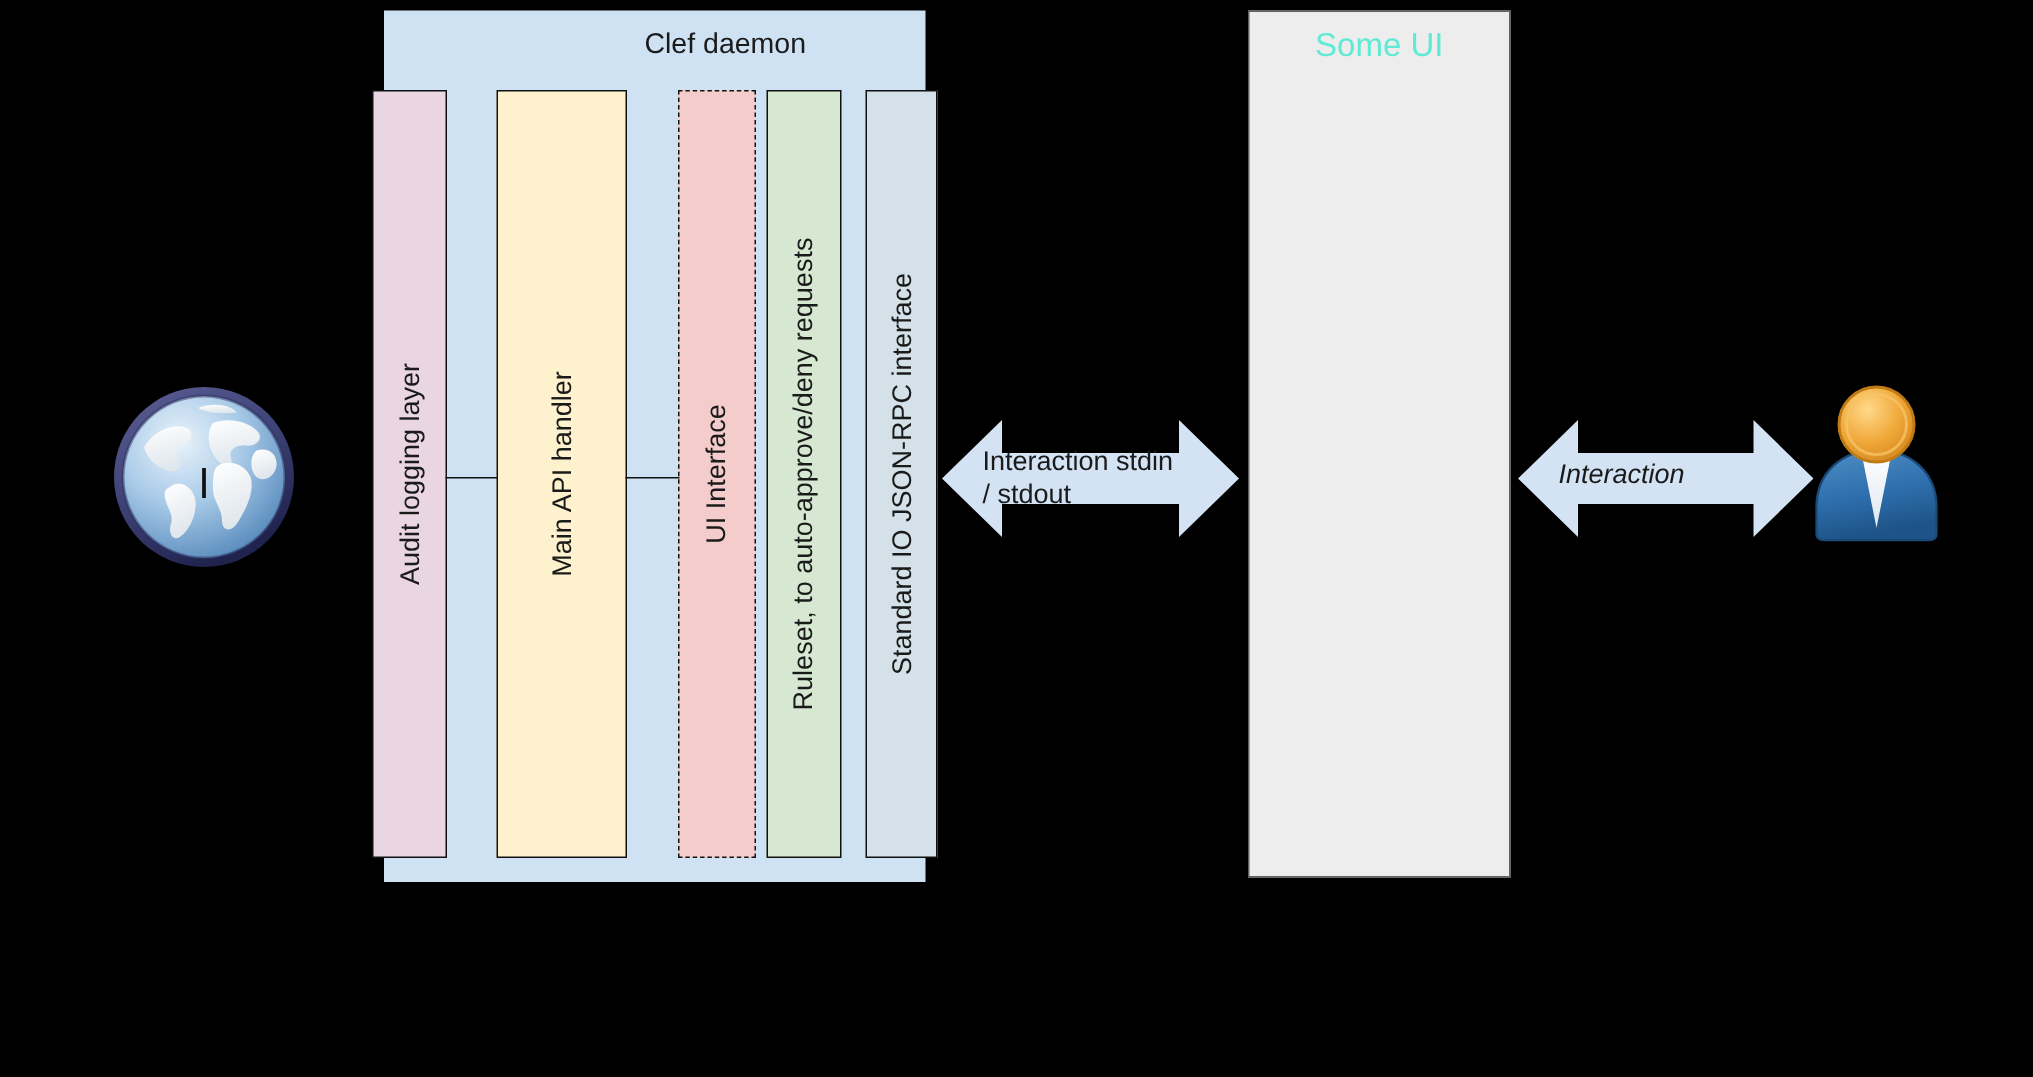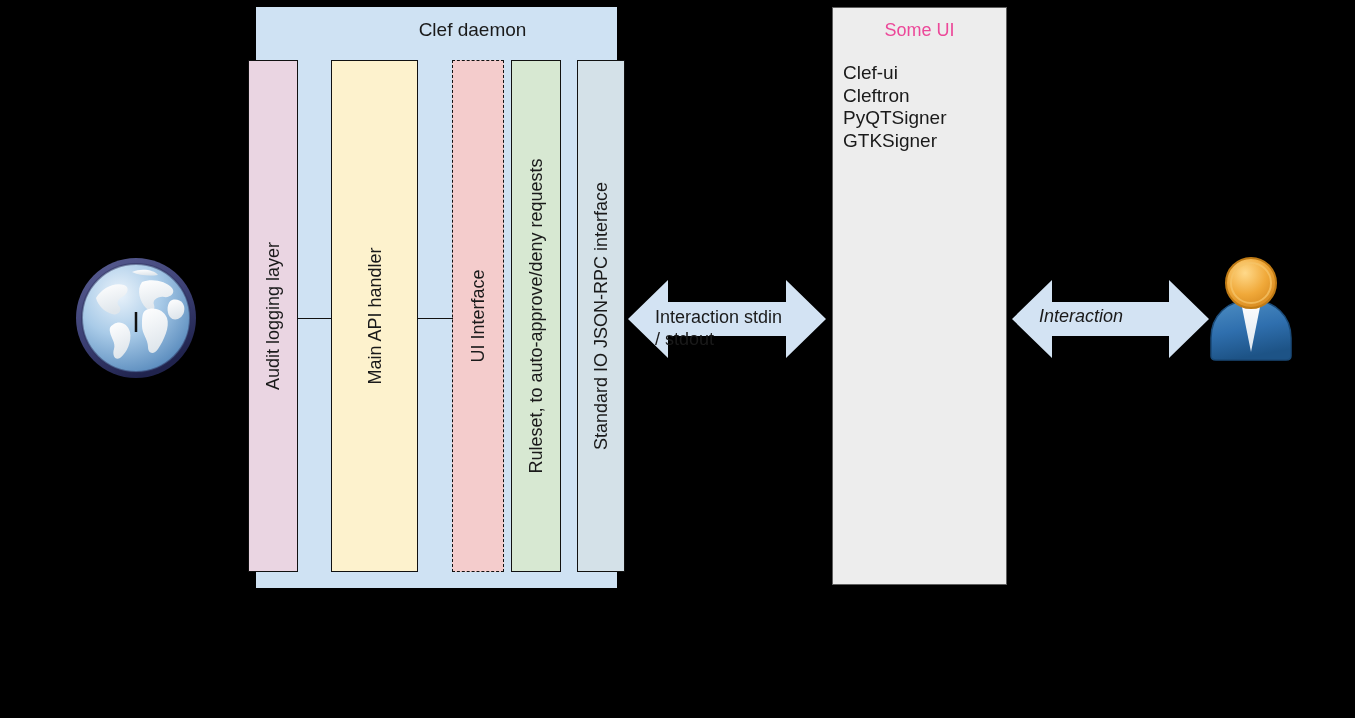--- a/index.html
+++ b/index.html
@@ -36,20 +36,21 @@
   }
   .daemon-title {
     position: absolute;
     left: 256px;
     top: 18px;
     width: 433px;
     text-align: center;
     font-size: 19px;
     line-height: 23px;
     color: #1a1a1a;
+    padding-left: 11px;
   }
 
   
   .col {
     position: absolute;
     top: 60px;
     height: 512px;
     box-sizing: border-box;
     border: 1px solid #111111;
     display: flex;
@@ -91,23 +92,23 @@
     background: #ededed;
     border: 1px solid #5f5f5f;
     box-sizing: border-box;
   }
   .ui-title {
     position: absolute;
     left: 832px;
     top: 19px;
     width: 175px;
     text-align: center;
-    font-size: 18px;
+    font-size: 22px;
     line-height: 22px;
-    color: #ec4899;
+    color: #5eead4;
   }
   .ui-list {
     position: absolute;
     left: 843px;
     top: 62px;
     width: 160px;
     font-size: 19px;
     line-height: 22.5px;
     color: #1a1a1a;
   }
@@ -121,21 +122,21 @@
   .arrow svg { display: block; }
   .arrow-label {
     position: absolute;
     font-size: 18px;
     line-height: 22px;
     color: #1a1a1a;
     white-space: pre-line;
   }
 
   .arrow-1 { left: 628px; top: 276px; width: 198px; height: 86px; background: none; }
-  .arrow-1-label { left: 655px; top: 296px; width: 160px; margin-top: 10px; }
+  .arrow-1-label { left: 655px; top: 296px; width: 160px; }
 
   .arrow-2 { left: 1012px; top: 276px; width: 197px; height: 86px; background: none; }
   .arrow-2-label { left: 1039px; top: 305px; width: 160px; font-style: italic; }
 
   
   .globe {
     position: absolute;
     left: 72px;
     top: 254px;
     width: 128px;
@@ -192,26 +193,20 @@
 
   <div class="arrow arrow-2">
     <svg width="197" height="86" viewBox="0 0 197 86">
       <polygon points="0,43 40,4 40,26 157,26 157,4 197,43 157,82 157,60 40,60 40,82" fill="#d3e3f3"></polygon>
     </svg>
   </div>
   <div class="arrow-label arrow-2-label">Interaction</div>
 
   <div class="ui-box"></div>
   <div class="ui-title">Some UI</div>
-  <div class="ui-list">
-    <div>Clef-ui</div>
-    <div>Cleftron</div>
-    <div>PyQTSigner</div>
-    <div>GTKSigner</div>
-  </div>
 
   <div class="globe">
     <svg width="128" height="128" viewBox="0 0 128 128">
       <defs>
         <radialGradient id="gOcean" cx="35%" cy="28%" r="85%">
           <stop offset="0%" stop-color="#eaf3fb"></stop>
           <stop offset="45%" stop-color="#a9cbe8"></stop>
           <stop offset="100%" stop-color="#4a7fb5"></stop>
         </radialGradient>
         <linearGradient id="gLand" x1="0" y1="0" x2="0.3" y2="1">

